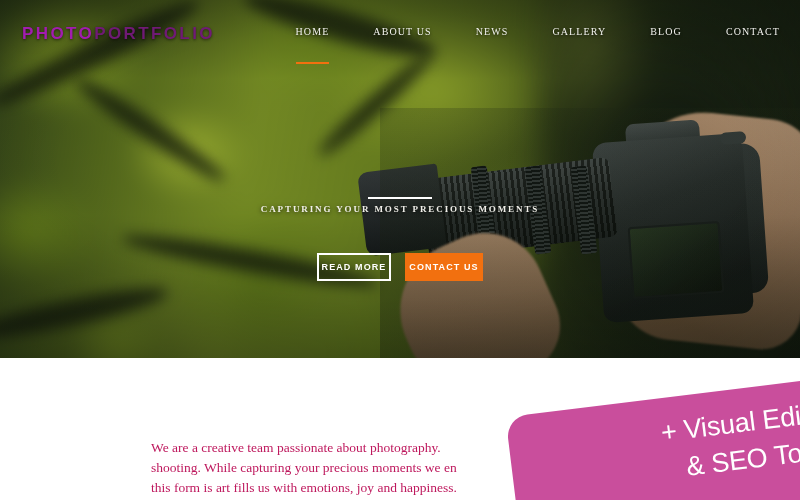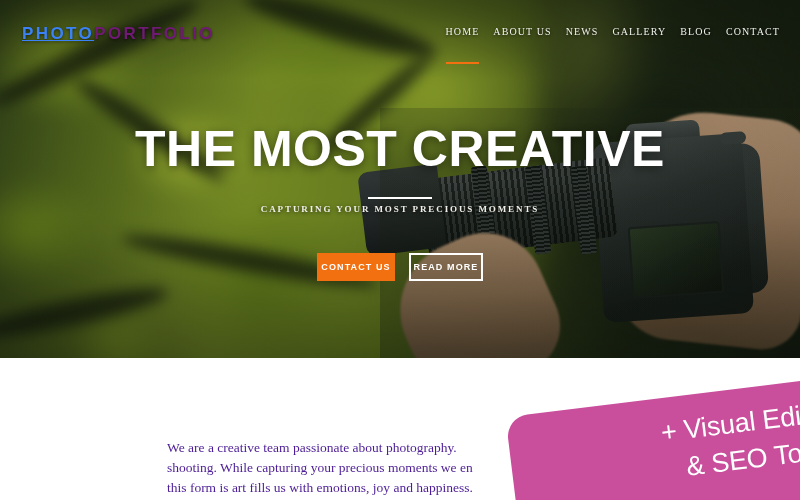--- a/index.html
+++ b/index.html
@@ -127,24 +127,24 @@
   }
 
   
   .header { position:absolute; left:0; top:0; width:800px; height:70px; z-index:30; }
   .logo {
     position:absolute; left:22px; top:24px;
     font-size:17px; font-weight:bold; letter-spacing:2.4px;
     font-family:"Liberation Sans", sans-serif;
     text-shadow:0 1px 3px rgba(0,0,0,.55);
   }
-  .logo-photo { color:#3b82f6;text-decoration:underline; }
+  .logo-photo { color:#a21caf; }
   .logo-portfolio { color:#701a75; }
 
-  .nav { position:absolute; right:20px; top:26px; display:flex; align-items:center; gap:14px; }
+  .nav { position:absolute; right:20px; top:26px; display:flex; align-items:center; gap:44px; }
   .nav-item {
     position:relative;
     color:#f2f2ee; font-size:10px; letter-spacing:1.1px;
     font-family:"Liberation Serif", serif;
     text-transform:uppercase; cursor:pointer; padding-bottom:4px;
     text-shadow:0 1px 3px rgba(0,0,0,.65);
     white-space:nowrap;
   }
   .nav-item.active::after {
     content:""; position:absolute; left:0; right:0; bottom:-23px;
@@ -192,24 +192,23 @@
     background:#F2700F; border:0;
   }
 
   
   .body-section {
     position:absolute; left:0; top:358px; width:800px; height:142px;
     background:#ffffff; overflow:hidden;
   }
   .body-copy {
     position:absolute; left:151px; top:80px; width:500px;
-    color:#4c1d95; font-size:13.5px; line-height:20px;
+    color:#be185d; font-size:13.5px; line-height:20px;
     font-family:"Liberation Serif", serif;
     white-space:pre-line;
-    margin-left:16px;
   }
 
   
   .ribbon {
     position:absolute; left:512px; top:396px; width:340px; height:128px;
     background:#C94E9C; border-radius:22px;
     transform:rotate(-7deg);
     z-index:40;
   }
   .ribbon-text {
@@ -266,26 +265,25 @@
       <a class="nav-item active">HOME</a>
       <a class="nav-item">ABOUT US</a>
       <a class="nav-item">NEWS</a>
       <a class="nav-item">GALLERY</a>
       <a class="nav-item">BLOG</a>
       <a class="nav-item">CONTACT</a>
     </nav>
   </header>
 
   <div class="hero-content">
-    <h1 class="hero-title">THE MOST CREATIVE</h1>
     <div class="hero-rule"></div>
     <p class="hero-sub">CAPTURING YOUR MOST PRECIOUS MOMENTS</p>
     <div class="hero-buttons">
+      <button class="btn btn-outline">READ MORE</button>
       <button class="btn btn-solid">CONTACT US</button>
-      <button class="btn btn-outline">READ MORE</button>
     </div>
   </div>
 
   <section class="body-section">
     <p class="body-copy">We are a creative team passionate about photography.
 shooting. While capturing your precious moments we en
 this form is art fills us with emotions, joy and happiness.</p>
   </section>
 
   <div class="ribbon"></div>

